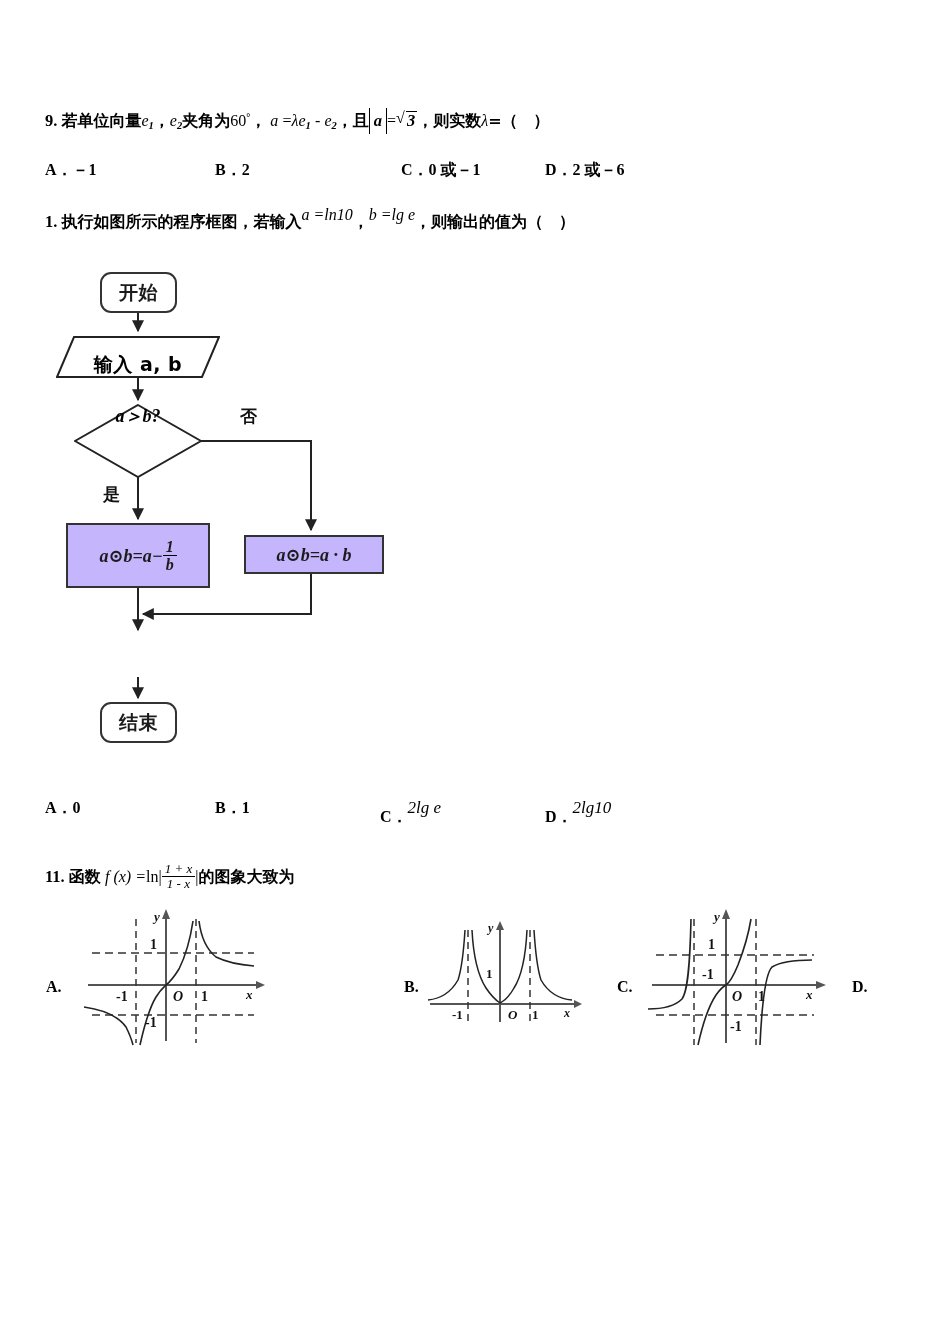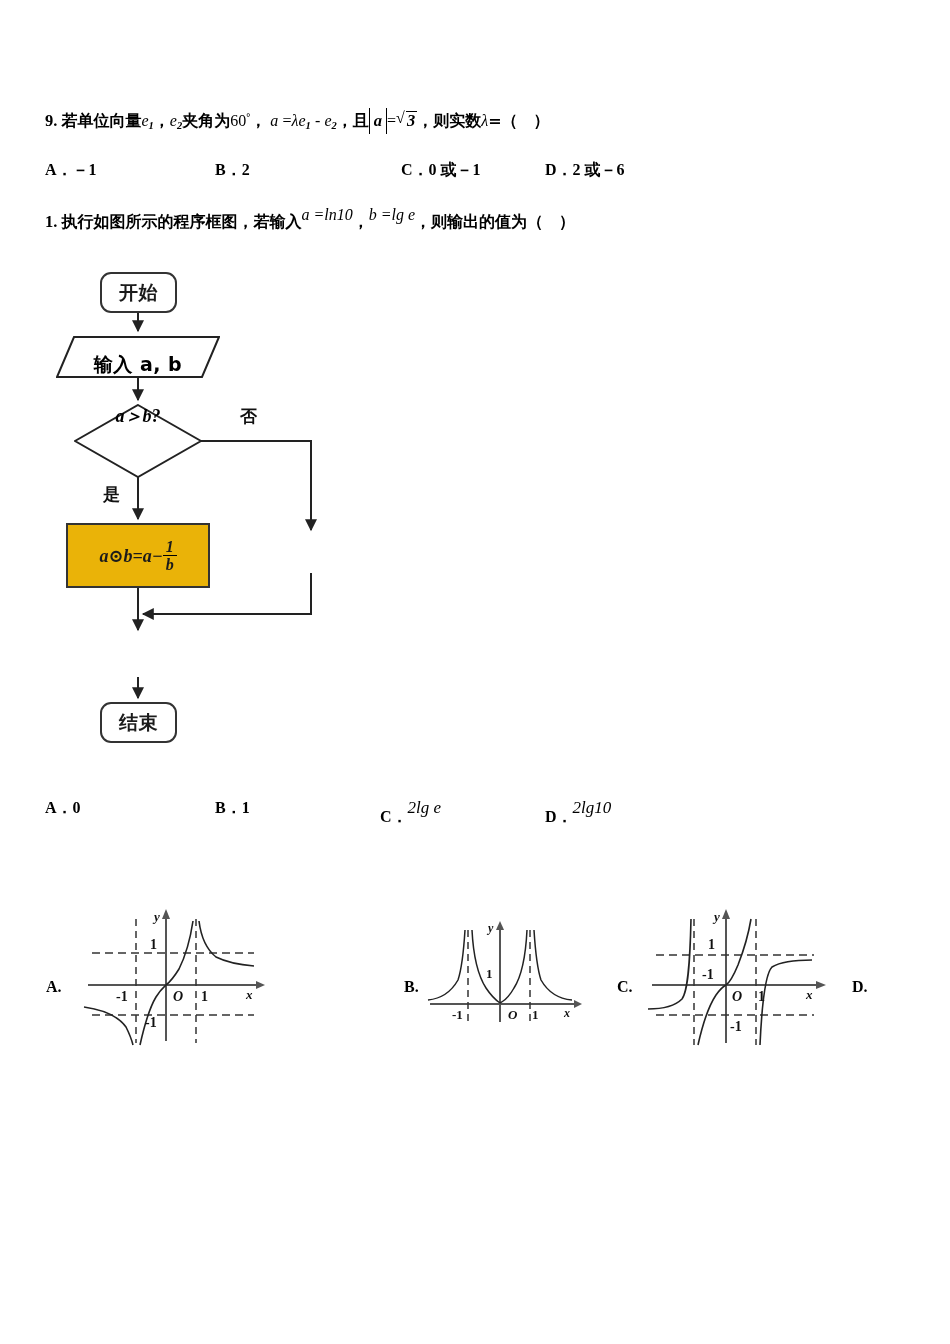--- a/index.html
+++ b/index.html
@@ -100,21 +100,21 @@
     font-weight: bold;
     color: #1b1b1b;
   }
   .fcstadium {
     border: 2px solid #333;
     border-radius: 11px;
     background: #fff;
   }
   .fcrect {
     border: 2px solid #333;
-    background: #eab308;
+    background: #c4b5fd;
   }
   .fclabel {
     position: absolute;
     font-family: "DejaVu Sans","Liberation Sans",sans-serif;
     font-weight: bold;
     font-size: 17px;
     color: #111;
   }
   .fctext {
     font-family: "DejaVu Sans","Liberation Sans",sans-serif;
@@ -217,39 +217,46 @@
   <div class="fclabel" style="left:103px; top:483px;">是</div>
 
   <div class="fcnode fcrect" style="left:66px; top:523px; width:144px; height:65px;">
     <span class="fcmath" style="font-size:18px;">a⊙b=a−</span>
       <span class="frac" style="font-weight:bold; font-size:16px;">
         <span class="num">1</span>
         <span class="den">b</span>
       </span>
   </div>
 
+  <div class="fcnode fcrect" style="left:244px; top:535px; width:140px; height:39px;">
+    <span class="fcmath" style="font-size:18px;">a⊙b=a · b</span>
+  </div>
 
 
   <div class="fcnode fcstadium" style="left:100px; top:702px; width:77px; height:41px;">
     <span class="fctext">结束</span>
   </div>
 
   <div class="opt" style="left:45px; top:798px;">
     <span class="optlbl">A．</span><span>0</span>
   </div>
   <div class="opt" style="left:215px; top:798px;">
     <span class="optlbl">B．</span><span>1</span>
   </div>
   <div class="opt" style="left:380px; top:798px;">
     <span class="optlbl">C．</span><span class="mth" style="vertical-align:0.55em; font-weight:normal; font-size:17px;">2lg e</span>
   </div>
   <div class="opt" style="left:545px; top:798px;">
     <span class="optlbl">D．</span><span class="mth" style="vertical-align:0.55em; font-weight:normal; font-size:17px;">2lg10</span>
   </div>
 
+  <div class="qline" style="left:45px; top:862px;">
+    <span class="qnum">11.</span>
+    <span class="cn">函数</span>&nbsp;<span class="mth">f (x) =</span><span class="mth mthup">ln</span><span class="mth mthup">|</span><span class="frac" style="font-size:13px; font-weight:normal;"><span class="num">1 + x</span><span class="den">1 - x</span></span><span class="mth mthup">|</span><span class="cn">的图象大致为</span>
+  </div>
 
   <div class="glabel" style="left:46px; top:978px;">A.</div>
   <div class="graphbox" style="left:78px; top:903px;">
     <svg width="190" height="145" viewBox="0 0 190 145">
 
       <line x1="10" y1="82" x2="178" y2="82" stroke="#555" stroke-width="2.2"></line>
       <polygon points="178,78 187,82 178,86" fill="#555"></polygon>
       <line x1="88" y1="138" x2="88" y2="14" stroke="#555" stroke-width="2"></line>
       <polygon points="84,16 88,6 92,16" fill="#555"></polygon>
 

